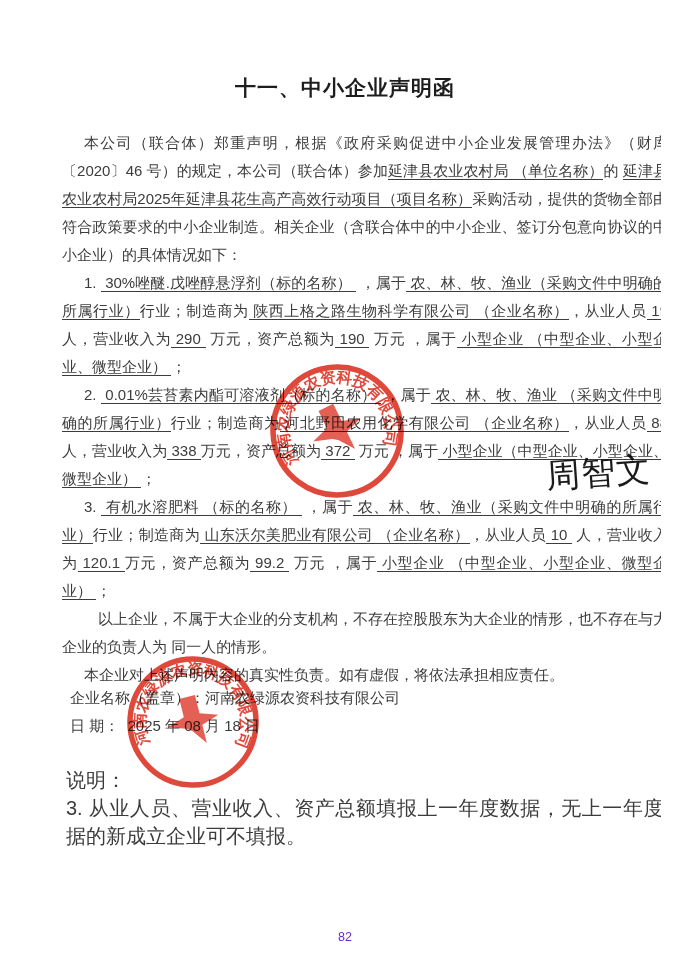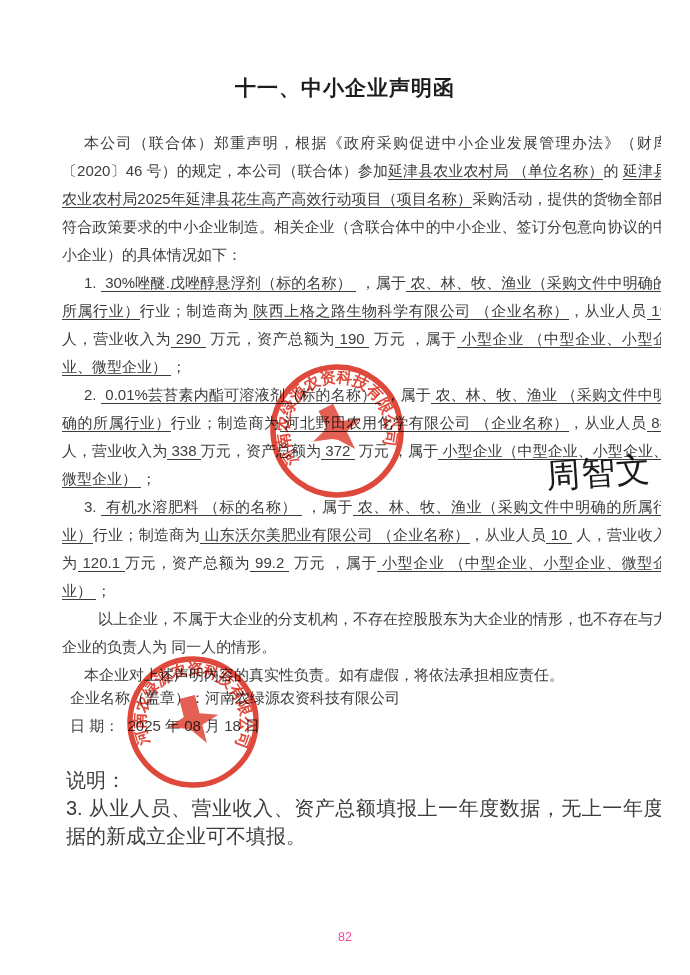--- a/index.html
+++ b/index.html
@@ -64,21 +64,21 @@
     text-align: justify;
   }
   .notes p, .notes div { margin: 0; white-space: pre-wrap; }
   .page-footer {
     position: absolute;
     top: 930px;
     left: 0;
     width: 100%;
     text-align: center;
     font-size: 12.5px;
-    color: #ec4899;
+    color: #6d28d9;
   }
   .stamp {
     position: absolute;
     mix-blend-mode: multiply;
     opacity: 0.92;
     pointer-events: none;
   }
   .stamp-1 { left: 239px; top: 362px; width: 138px; height: 138px; transform: rotate(-8deg); }
   .stamp-2 { left: 96px;  top: 654px; width: 136px; height: 136px; transform: rotate(4deg); }
   .signature {

